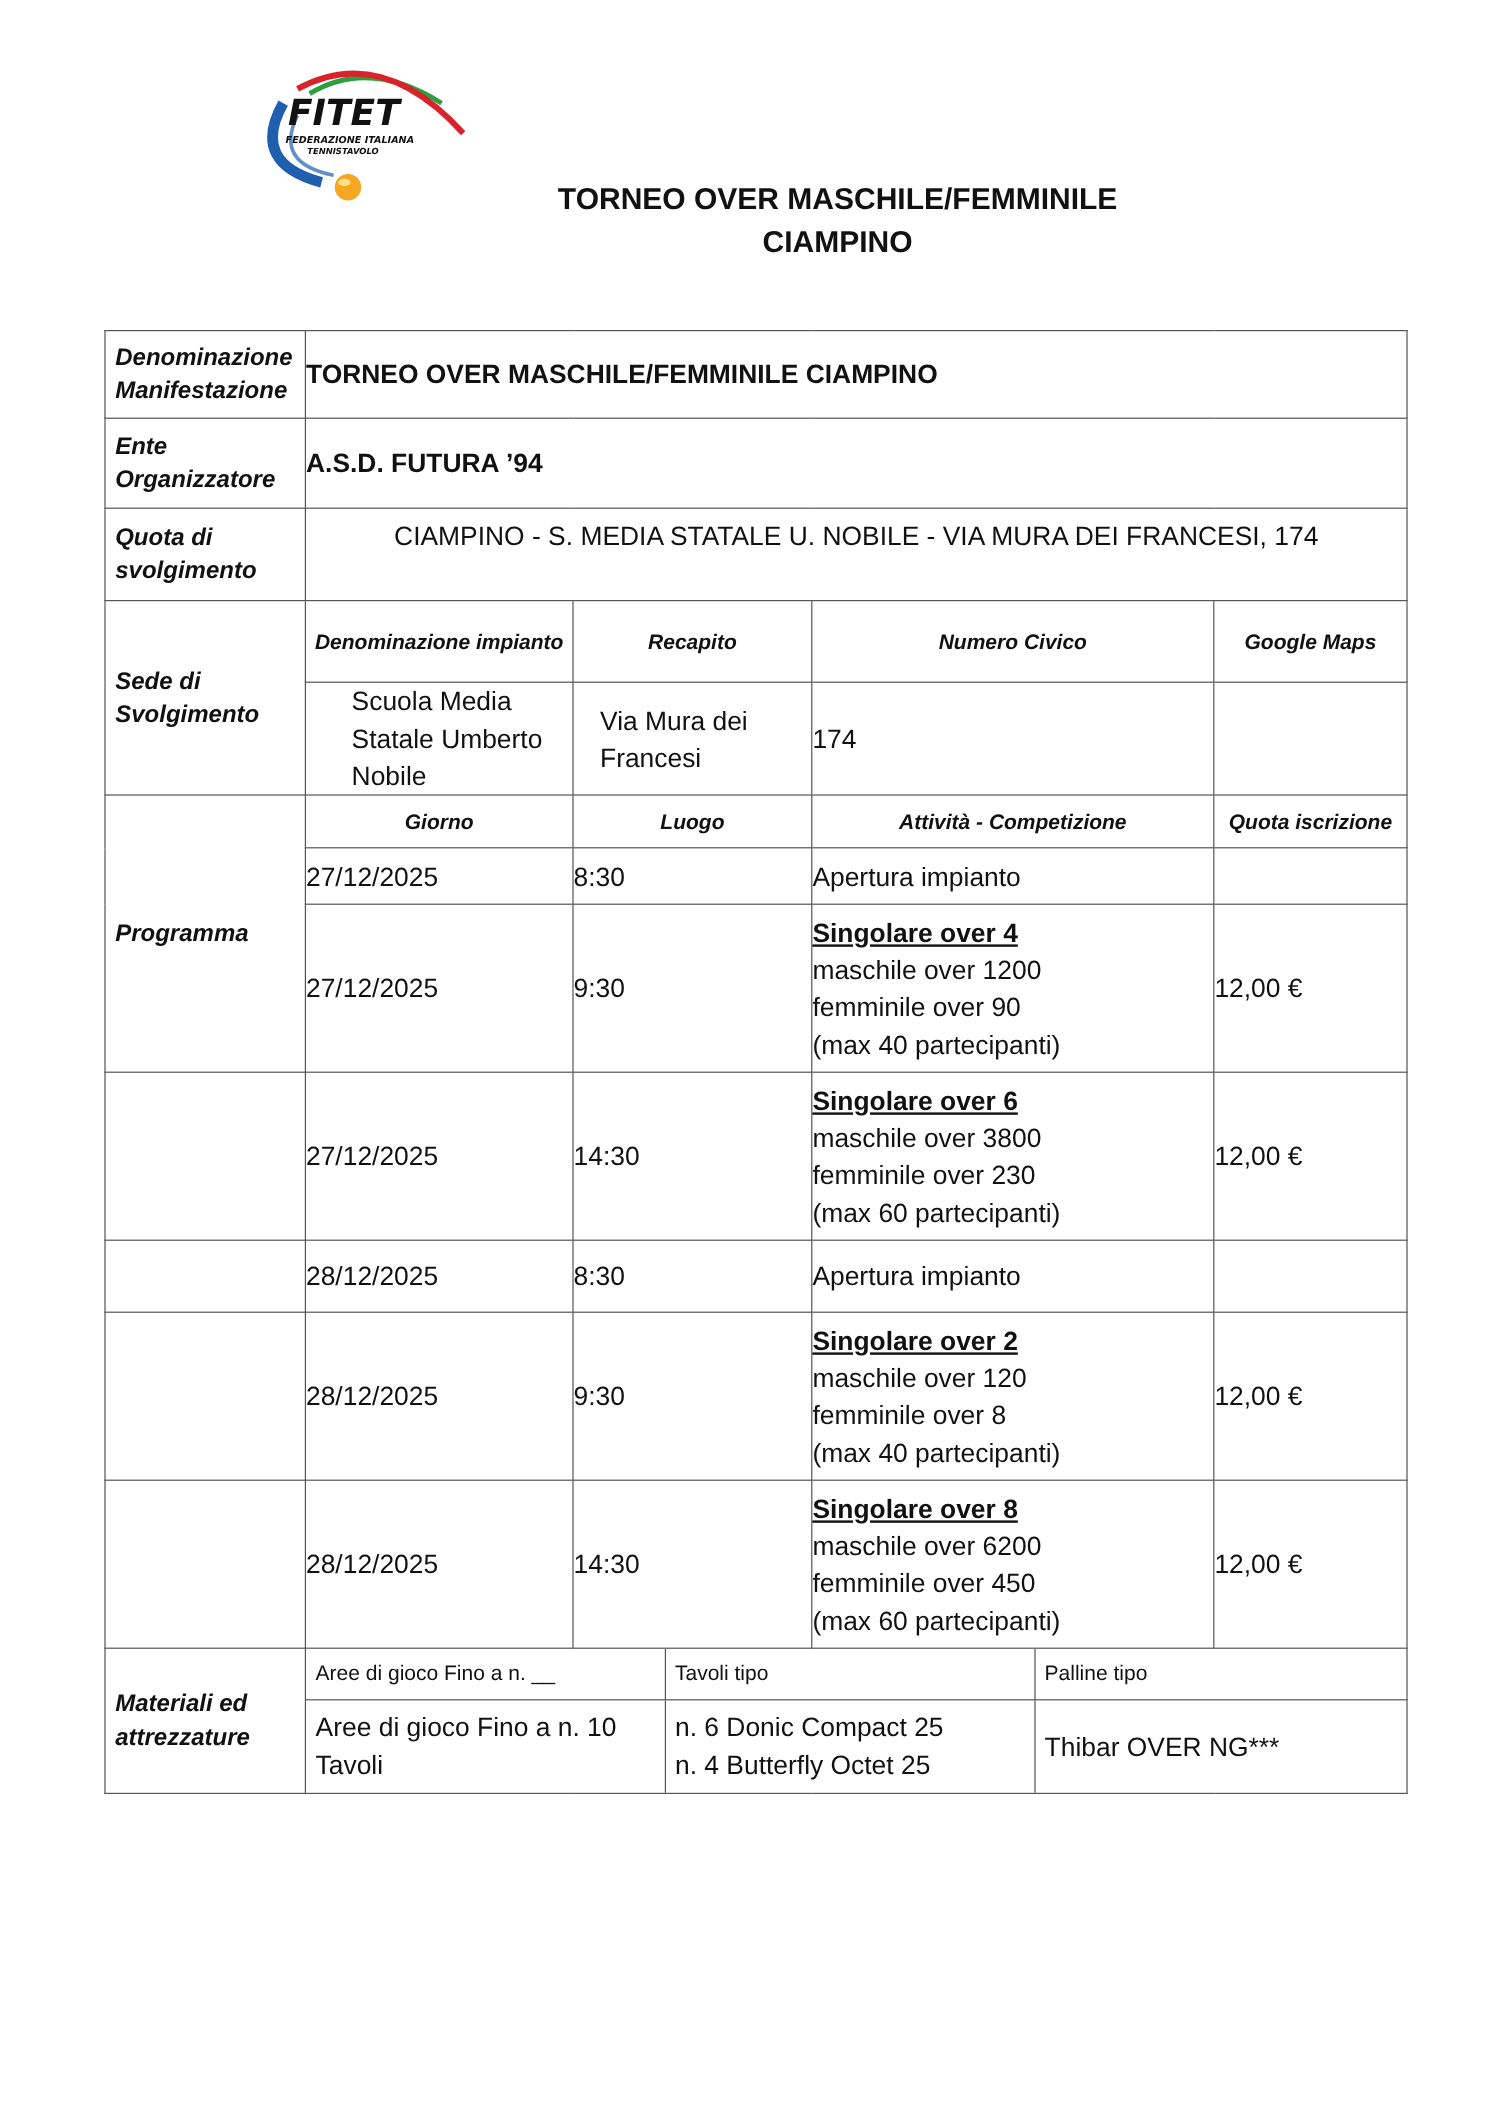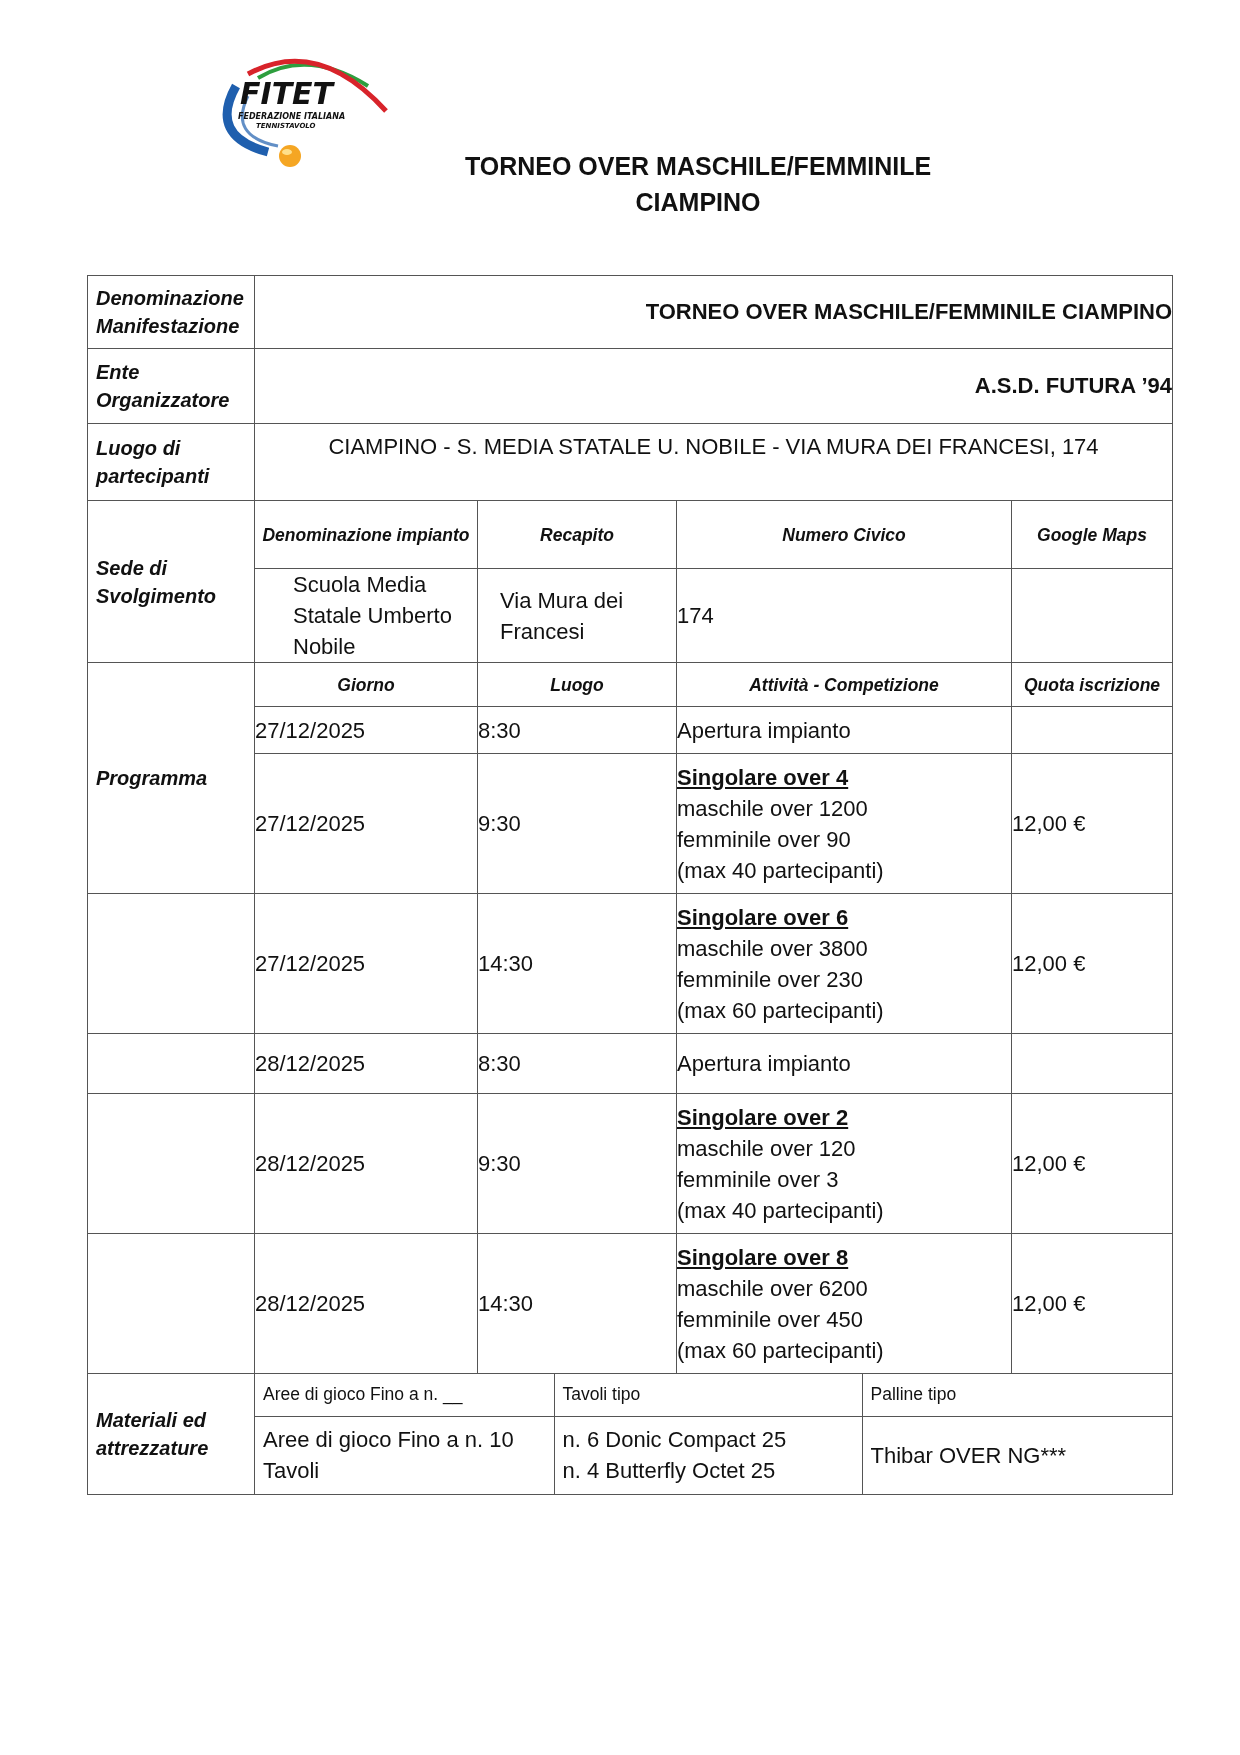--- a/index.html
+++ b/index.html
@@ -2,21 +2,21 @@
 <html><head>
 <meta charset="utf-8">
 <style>
   html, body { margin:0; padding:0; background:#ffffff; }
   body { width:1240px; height:1755px; position:relative; font-family:"Liberation Sans", sans-serif; color:#111; overflow:hidden; }
   .logo { position:absolute; left:218px; top:56px; width:170px; height:116px; }
   .title { position:absolute; left:0; width:1396px; top:148px; text-align:center; font-weight:bold; font-size:25px; line-height:36px; letter-spacing:0px; }
   table.main { position:absolute; left:87px; top:275px; width:1085px; border-collapse:collapse; table-layout:fixed; }
   table.main td { border:1.5px solid #555; padding:0; vertical-align:middle; }
   .lbl { font-style:italic; font-weight:bold; font-size:20px; line-height:28px; padding-left:8px !important; text-align:left; }
-  .big { text-align:right; font-weight:bold; font-size:22px;margin-left:44px; }
+  .big { text-align:left; font-weight:bold; font-size:22px;margin-left:44px; }
   .plain { text-align:center; font-size:22px; }
   .hdr { text-align:center; font-style:italic; font-weight:bold; font-size:17.5px; line-height:26px; }
   .cell { text-align:left; font-size:22px; line-height:31px; }
   .cell-left { text-align:left; font-size:22px; line-height:31px; padding-left:38px !important; }
   .act-title { font-weight:bold; text-decoration:underline; }
   .mat-hdr { font-size:17.5px; padding-left:8px !important; text-align:left; }
   .mat-val { font-size:22px; line-height:31px; padding-left:8px !important; text-align:left; }
   .sub { width:100%; border-collapse:collapse; table-layout:fixed; height:100%; }
 </style>
 </head>
@@ -55,21 +55,21 @@
     <td class="lbl">Denominazione Manifestazione</td>
     <td colspan="4" class="big">TORNEO OVER MASCHILE/FEMMINILE CIAMPINO</td>
   </tr>
 
   <tr style="height:75px">
     <td class="lbl">Ente Organizzatore</td>
     <td colspan="4" class="big">A.S.D. FUTURA ’94</td>
   </tr>
 
   <tr style="height:77px">
-    <td class="lbl">Luogo di partecipanti</td>
+    <td class="lbl">Quota di svolgimento</td>
     <td colspan="4" class="plain" style="vertical-align:top;padding-top:10px;">CIAMPINO - S. MEDIA STATALE U. NOBILE - VIA MURA DEI FRANCESI, 174</td>
   </tr>
 
   <tr style="height:68px">
     <td rowspan="2" class="lbl">Sede di Svolgimento</td>
     <td class="hdr">Denominazione impianto</td>
     <td class="hdr">Recapito</td>
     <td class="hdr">Numero Civico</td>
     <td class="hdr">Google Maps</td>
   </tr>
@@ -128,21 +128,21 @@
     <td class="cell"></td>
   </tr>
 
   <tr style="height:140px">
     <td></td>
     <td class="cell">28/12/2025</td>
     <td class="cell">9:30</td>
     <td class="cell">
       <div class="act-title">Singolare over 2</div>
       <div>maschile over 120</div>
-      <div>femminile over 3</div>
+      <div>femminile over 8</div>
       <div>(max 40 partecipanti)</div>
     </td>
     <td class="cell">12,00 €</td>
   </tr>
 
   <tr style="height:140px">
     <td></td>
     <td class="cell">28/12/2025</td>
     <td class="cell">14:30</td>
     <td class="cell">

